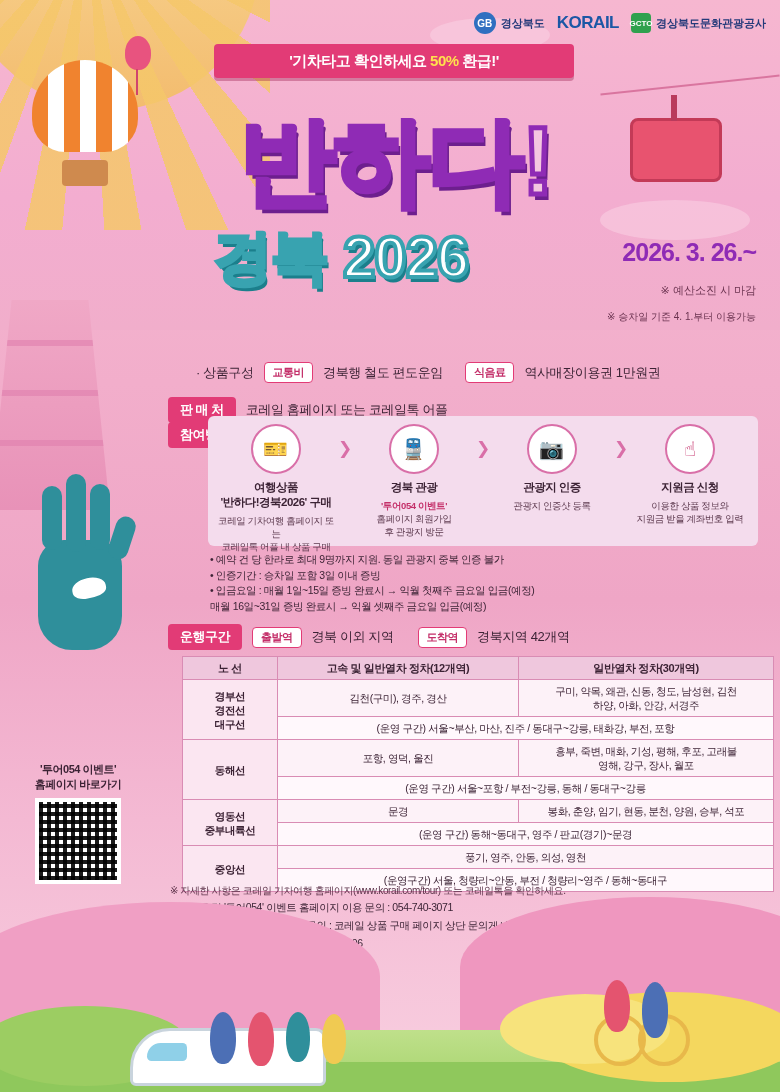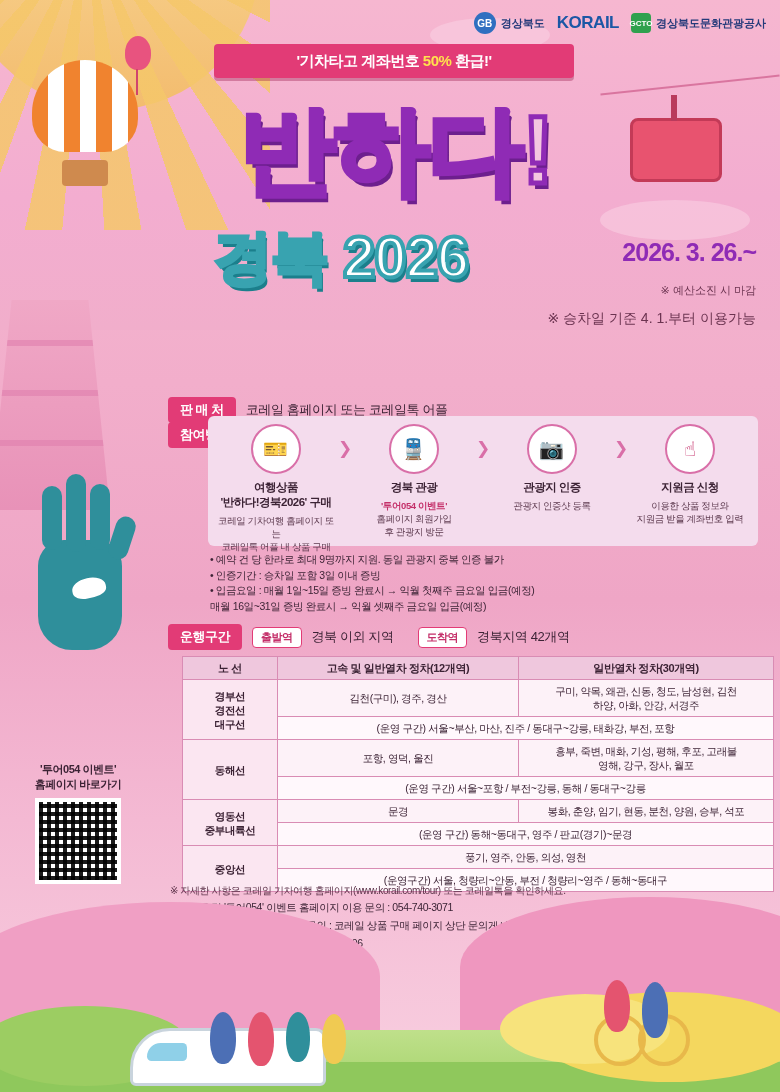--- a/index.html
+++ b/index.html
@@ -63,31 +63,31 @@
   .logo-mark{width:22px;height:22px;border-radius:50%;background:#2f6fc0;display:flex;align-items:center;justify-content:center;color:#fff;font-size:10px;}
   .korail{font-size:17px;font-weight:bold;color:#1b57a5;letter-spacing:-.5px;}
   .gcto-mark{width:20px;height:20px;border-radius:4px;background:#2fa14e;color:#fff;font-size:8px;display:flex;align-items:center;justify-content:center;}
 
   
   .ribbon{position:absolute;left:214px;top:44px;width:360px;height:34px;background:#e23b76;border-radius:4px;
     box-shadow:0 3px 0 rgba(150,20,70,.35);display:flex;align-items:center;justify-content:center;}
   .ribbon span{color:#fff;font-size:15px;font-weight:bold;letter-spacing:-.5px;}
   .ribbon span b{color:#ffe14d;}
 
-  .bighead{position:absolute;left:196px;top:89px;width:400px;height:122px;
+  .bighead{position:absolute;left:196px;top:100px;width:400px;height:122px;
     font-size:96px;font-weight:bold;color:#f4c6e0;letter-spacing:-2px;line-height:122px;text-align:center;
     -webkit-text-stroke:5px #8f2bb5;
     text-shadow:4px 6px 0 #6d1f8e;}
   .subhead{position:absolute;left:214px;top:226px;width:320px;height:62px;
     font-size:58px;font-weight:bold;color:#fff;line-height:62px;letter-spacing:-1px;
     -webkit-text-stroke:4px #38a3b0;text-shadow:3px 5px 0 #1b7f8c;}
   .dateline{position:absolute;right:24px;top:238px;text-align:right;}
   .dateline .d1{font-size:25px;font-weight:bold;color:#8f2bb5;letter-spacing:-1px;}
   .dateline .d2{font-size:11px;color:#6b3350;margin-top:16px;}
-  .dateline .d3{font-size:14px;color:#6b3350;margin-top:12px;}
+  .dateline .d3{font-size:10px;color:#6b3350;margin-top:12px;}
 
   
   .tag{display:inline-flex;align-items:center;justify-content:center;background:#e23b76;color:#fff;
     font-size:13px;font-weight:bold;border-radius:4px;padding:4px 12px;letter-spacing:-.5px;}
   .tag.small{background:#fff;color:#c4306a;border:1.5px solid #e23b76;padding:2px 8px;font-size:11px;}
   .row{position:absolute;display:flex;align-items:center;gap:10px;}
   .rtxt{font-size:13px;color:#3c2335;letter-spacing:-.4px;}
   .rtxt b{color:#c4306a;}
 
   
@@ -176,34 +176,41 @@
       <span>KORAIL</span>
     </div>
     <div class="logo-item">
       <span class="gcto-mark">GCTO</span>
       <span>경상북도문화관광공사</span>
     </div>
   </div>
 
   <div class="ribbon">
     <span>
-      <span>'기차타고 계좌번호 </span><b>50%</b><span> 환급!'</span>
+      <span>'기차타고 확인하세요 </span><b>50%</b><span> 환급!'</span>
     </span>
   </div>
 
   <div class="bighead">반하다!</div>
   <div class="subhead">경북 2026</div>
 
   <div class="dateline">
     <div class="d1">2026. 3. 26.~</div>
     <div class="d2">※ 예산소진 시 마감</div>
     <div class="d3">※ 승차일 기준 4. 1.부터 이용가능</div>
   </div>
 
 
+  <div class="row" style="left:196px;top:362px;">
+    <span class="rtxt">· 상품구성</span>
+    <span class="tag small">교통비</span>
+    <span class="rtxt">경북행 철도 편도운임</span>
+    <span class="tag small" style="margin-left:12px;">식음료</span>
+    <span class="rtxt">역사매장이용권 1만원권</span>
+  </div>
 
   <div class="row" style="left:168px;top:397px;">
     <span class="tag">판 매 처</span>
     <span class="rtxt">코레일 홈페이지 또는 코레일톡 어플</span>
   </div>
 
   <div class="row" style="left:168px;top:422px;">
     <span class="tag">참여방법</span>
   </div>
 

